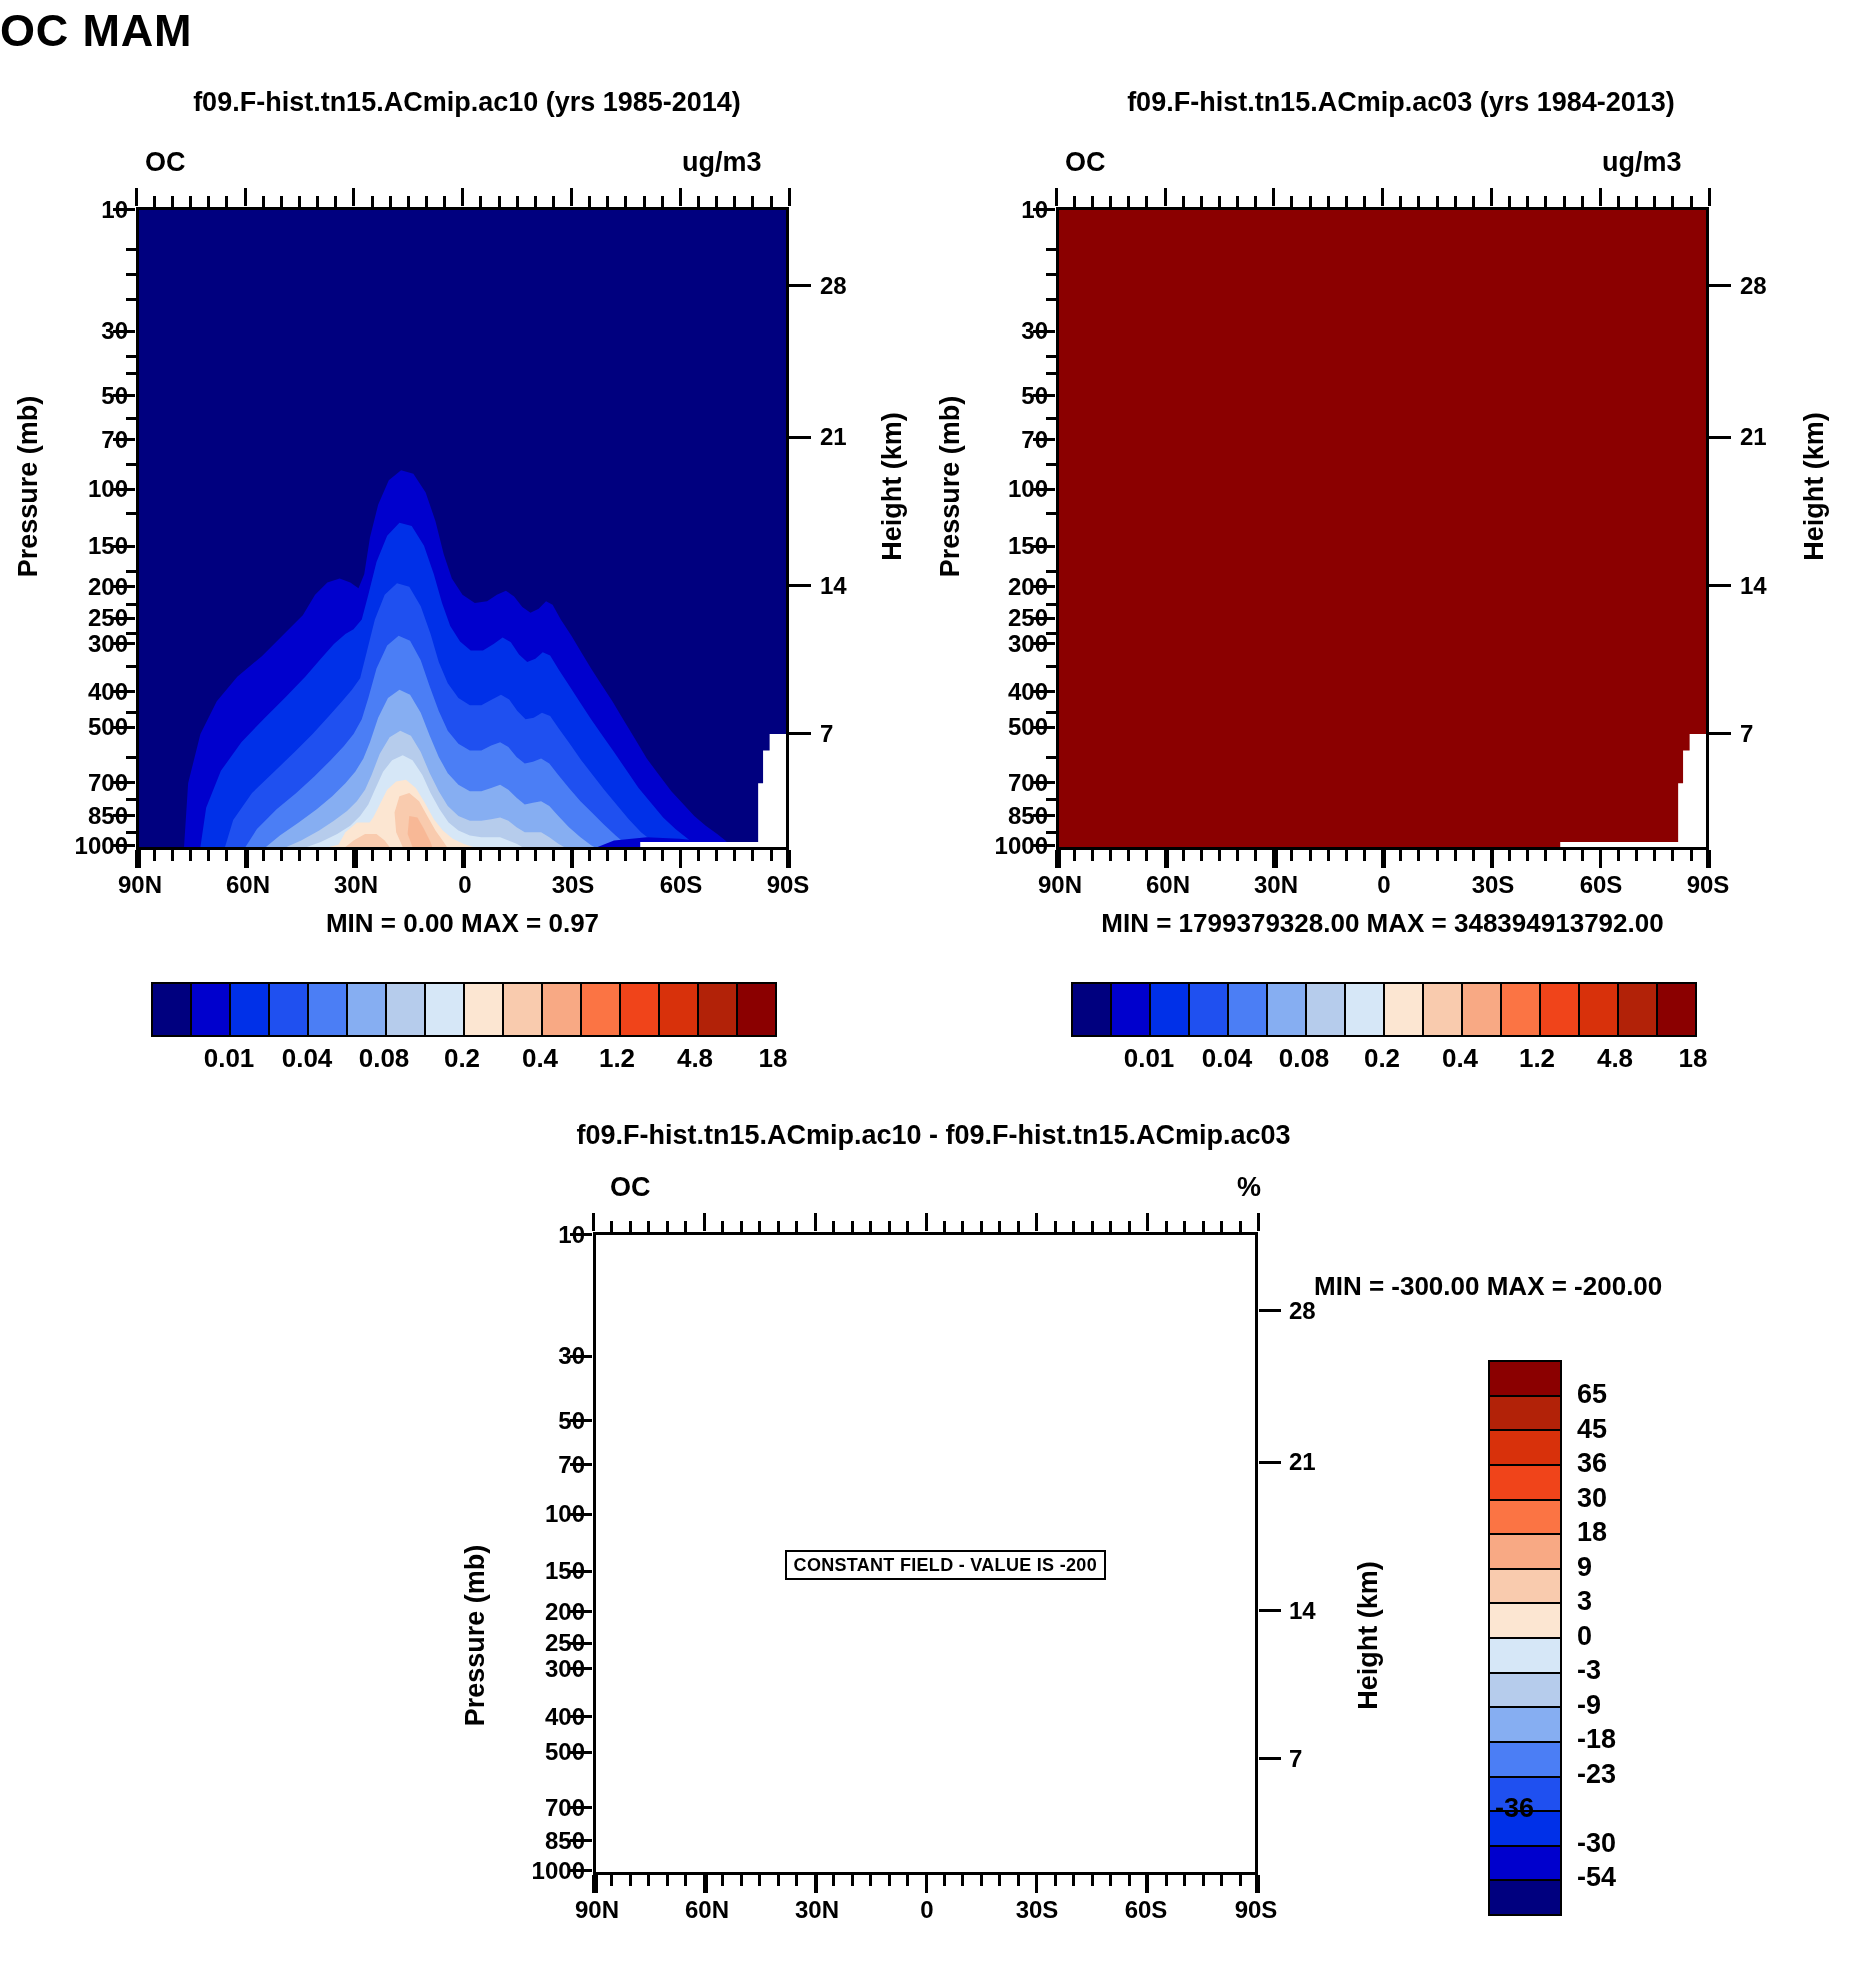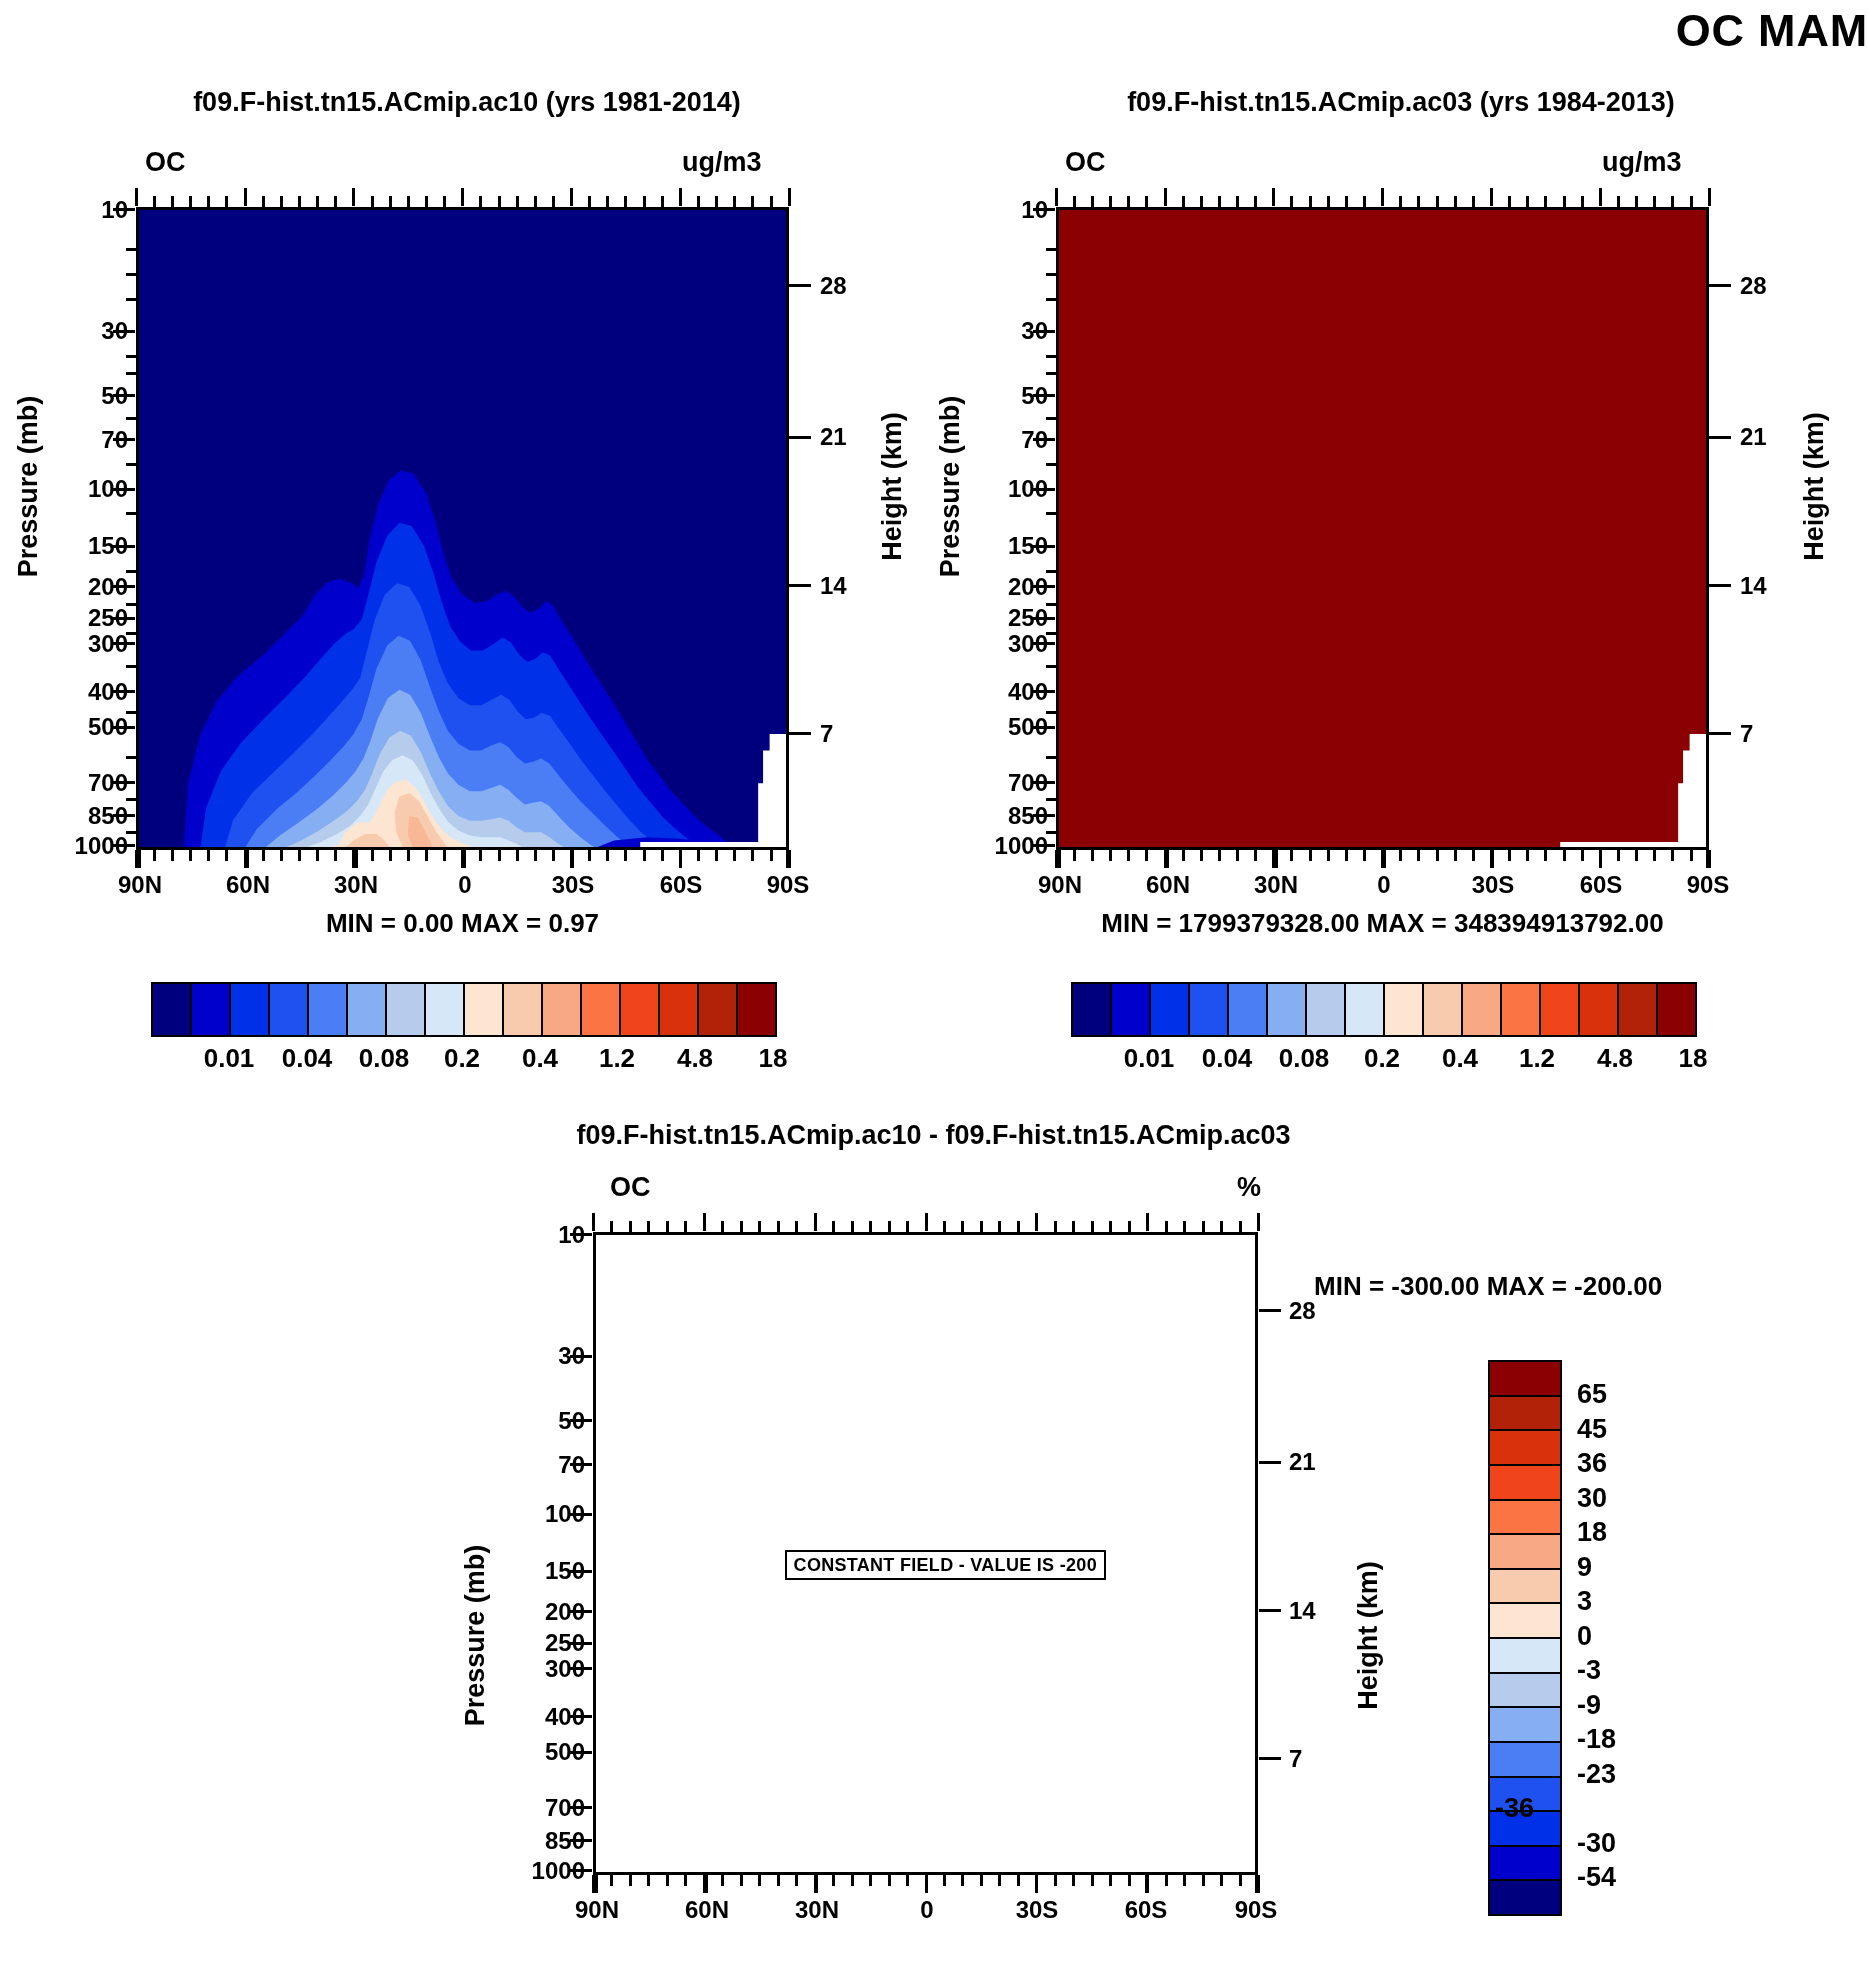--- a/index.html
+++ b/index.html
@@ -1,17 +1,17 @@
 <!DOCTYPE html>
 <html style="font-size:13.2px"><head>
 <meta charset="utf-8">
 <style>
   html,body{margin:0;padding:0;background:#fff;}
   body{width:1868px;height:1971px;position:relative;font-family:"Liberation Sans",sans-serif;color:#000;}
-  #main-title{position:absolute;left:0;top:5px;width:1868px;text-align:right;font-size:45px;font-weight:bold;letter-spacing:0.8px;}
+  #main-title{position:absolute;left:0;top:5px;width:1868px;text-align:left;font-size:45px;font-weight:bold;letter-spacing:0.8px;}
   .panel{position:absolute;}
   .panel-title{position:absolute;text-align:center;font-size:27px;font-weight:bold;white-space:nowrap;}
   .unit-left,.unit-right{position:absolute;font-size:27px;font-weight:bold;}
   .plotframe{position:absolute;border:3.3px solid #000;box-sizing:border-box;overflow:hidden;background:#fff;}
   .ytick-label{position:absolute;right:0;transform:translateY(-50%);font-size:24px;font-weight:bold;text-align:right;white-space:nowrap;}
   .ytick-mark{position:absolute;height:3.3px;background:#000;}
   .xtick-label{position:absolute;transform:translateX(-50%);font-size:24px;font-weight:bold;white-space:nowrap;}
   .xtick-mark{position:absolute;width:3.3px;background:#000;}
   .axis-title{position:absolute;font-size:27px;font-weight:bold;white-space:nowrap;transform-origin:center center;}
   .minmax{position:absolute;font-size:26px;font-weight:bold;white-space:nowrap;text-align:center;}
@@ -27,21 +27,21 @@
   .fullfill{position:absolute;left:0;top:0;width:100%;height:100%;}
   svg{display:block;}
 </style>
 </head>
 <body>
 
 <div id="main-title">OC MAM</div>
 
 <div class="panel">
 
-  <div class="panel-title" style="left:0px;top:87px;width:934px;">f09.F-hist.tn15.ACmip.ac10 (yrs 1981-2014)</div>
+  <div class="panel-title" style="left:0px;top:87px;width:934px;">f09.F-hist.tn15.ACmip.ac10 (yrs 1985-2014)</div>
 
   <div class="unit-left" style="left:145px;top:147px;">OC</div>
   <div class="unit-right" style="left:682px;top:147px;">ug/m3</div>
 
   <div class="axis-title" style="left:-79px;top:471px;width:215px;text-align:center;transform:rotate(-90deg);">Pressure (mb)</div>
 
   <div class="axis-title" style="left:785px;top:471px;width:215px;text-align:center;transform:rotate(-90deg);">Height (km)</div>
 
   <div class="plotframe" id="frame-left" style="left:136px;top:207px;width:653px;height:643px;">
     <svg class="fullfill" viewBox="0 0 790 778" preserveAspectRatio="none">

